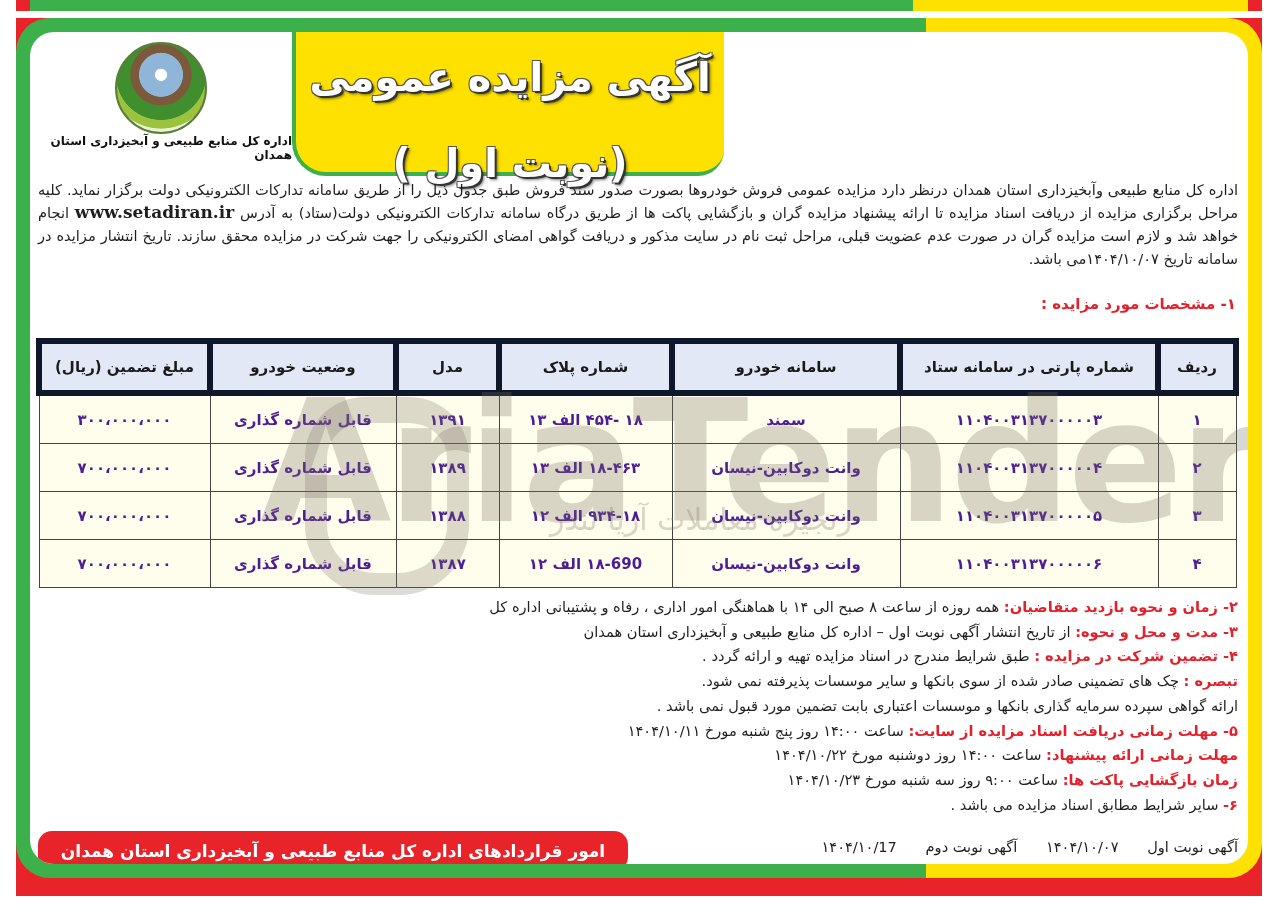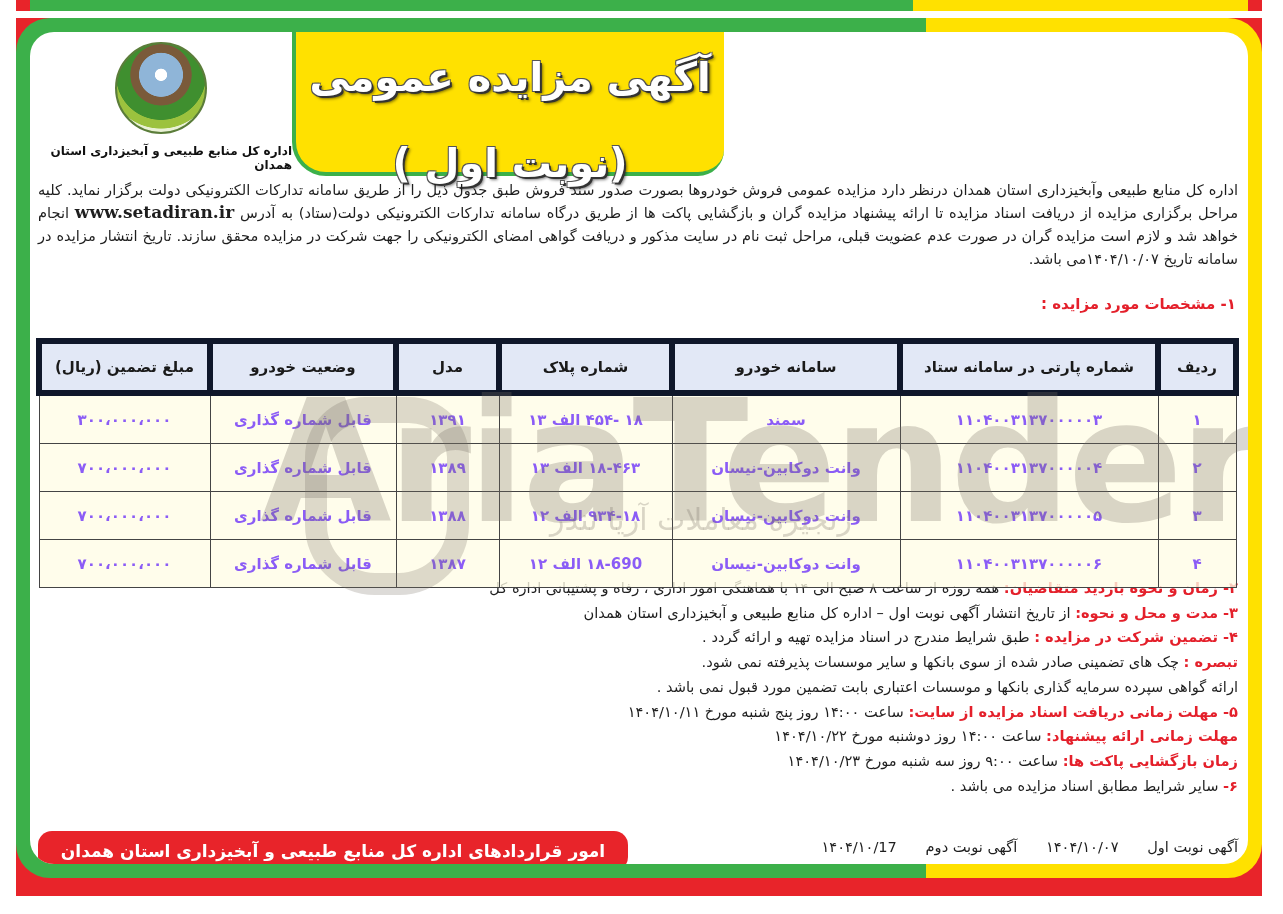--- a/index.html
+++ b/index.html
@@ -46,58 +46,58 @@
   .logo-wrap {
     position:absolute; left:0px; top:0px; width:262px; height:140px;
     display:flex; flex-direction:column; align-items:center; justify-content:flex-start;
   }
   .logo-emblem {
     margin-top:10px; width:88px; height:88px; border-radius:50%;
     background:radial-gradient(circle at 50% 35%, #ffffff 0 8%, #8fb5d8 9% 30%, #7a5a3a 31% 42%, #3f8f2f 43% 62%, #9cc23e 63% 74%, #eaf2d6 75% 100%);
     border:2px solid #5b7d3a; position:relative;
   }
   .logo-caption {
-    margin-top:10px; font-size:12px; font-weight:bold; direction:rtl; color:#111;
+    font-size:12px; font-weight:bold; direction:rtl; color:#111;
   }
   
   .intro {
     position:absolute; left:8px; right:10px; top:146px;
     direction:rtl; text-align:justify; font-size:14.6px; line-height:23px; color:#1e1e1e;
   }
   .intro .url { font-family:"DejaVu Serif", serif; font-weight:bold; font-size:17px; direction:ltr; unicode-bidi:embed; }
   .section-title {
     position:absolute; right:12px; top:263px; direction:rtl; color:#e4202b; font-weight:bold; font-size:15px;
   }
   
   .tbl {
     position:absolute; left:6px; top:306px; width:1203px; border-collapse:collapse; direction:rtl;
     font-size:15px; z-index:2;
   }
   .tbl th {
     background:#e2e8f6; font-weight:bold; height:44px; border:6px solid #0f172a; color:#1a1a1a;
   }
   .tbl td {
-    background:rgba(255,253,230,0.78); height:45px; border:1px solid #444; text-align:center; font-weight:bold; color:#8b5cf6;
+    background:rgba(255,253,230,0.78); height:45px; border:1px solid #444; text-align:center; font-weight:bold; color:#4c1d95;
   }
   .watermark {
     position:absolute; left:230px; top:330px; width:760px; height:220px; z-index:3; pointer-events:none;
     font-family:"DejaVu Sans", sans-serif; font-weight:bold; font-size:170px; color:rgba(120,110,100,0.28);
     letter-spacing:-4px; line-height:200px;
   }
   .watermark-sub {
     position:absolute; left:520px; top:470px; z-index:3; pointer-events:none; direction:rtl;
     font-size:30px; letter-spacing:22px; color:rgba(120,110,100,0.28);
   }
   .wm-shield {
     position:absolute; left:275px; top:365px; width:120px; height:150px; z-index:3; pointer-events:none;
     border:22px solid rgba(120,110,100,0.25); border-radius:60px 60px 70px 70px; border-top-width:26px;
   }
   
   .notes {
-    position:absolute; right:10px; top:544px; left:520px; direction:rtl; font-size:14.6px; line-height:24.7px; color:#1e1e1e;
+    position:absolute; right:10px; top:563px; left:520px; direction:rtl; font-size:14.6px; line-height:24.7px; color:#1e1e1e;
   }
   .notes .lbl { color:#e4202b; font-weight:bold; }
   .notes div { white-space:nowrap; }
   .footer-dates {
     position:absolute; right:10px; top:806px; direction:rtl; font-size:14.6px; white-space:nowrap; color:#1e1e1e;
   }
   .footer-dates span { margin-left:24px; }
   .footer-code {
     position:absolute; left:604px; top:856px; font-size:9px; color:#333;
   }

